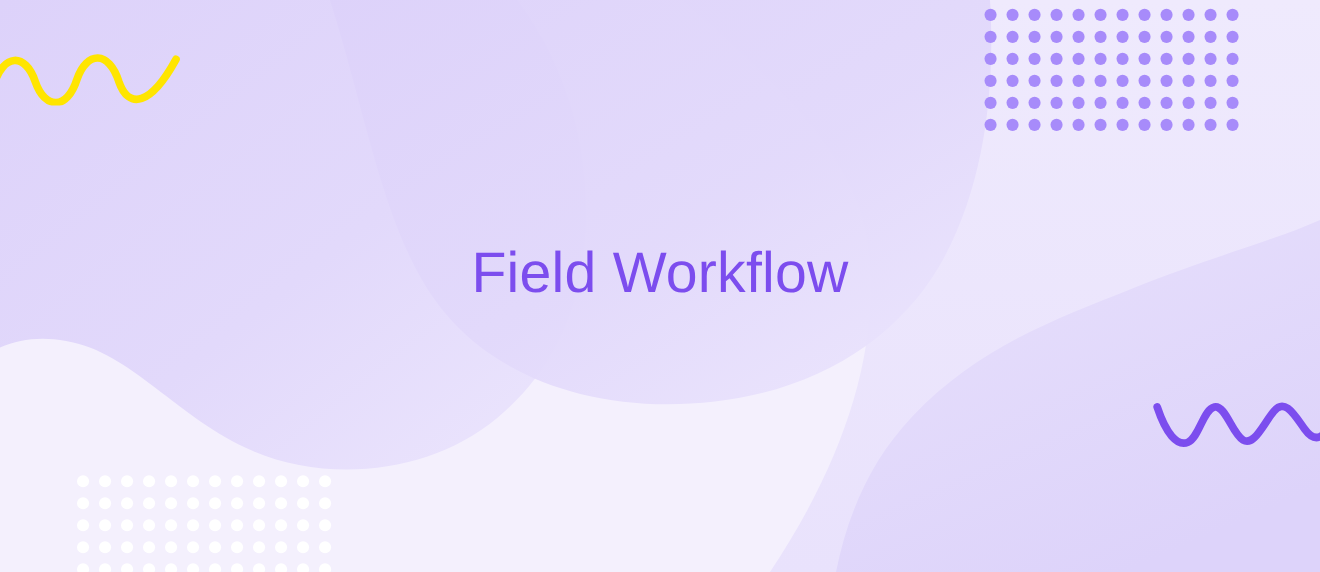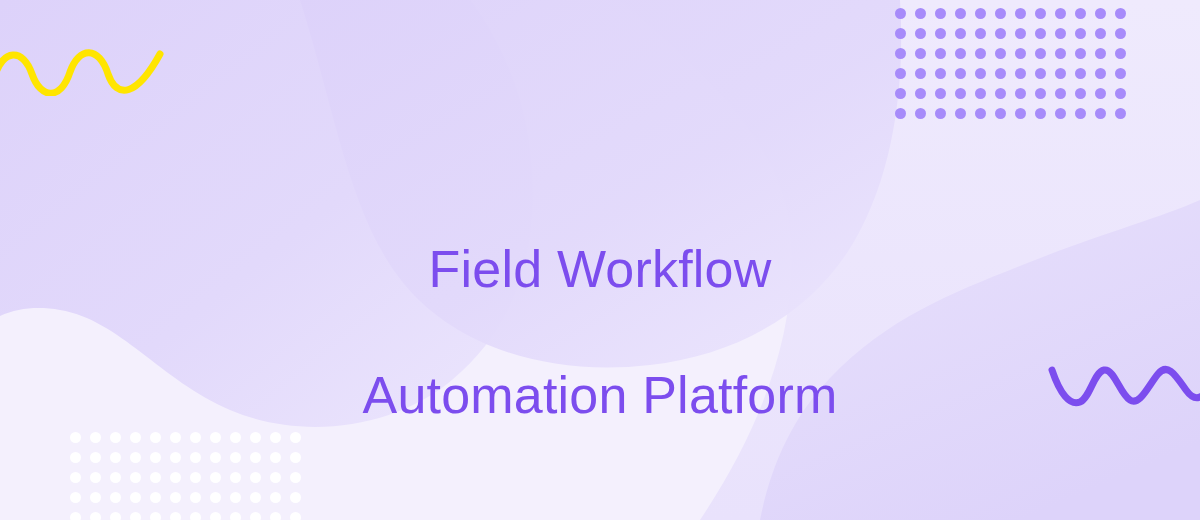--- a/index.html
+++ b/index.html
@@ -68,21 +68,21 @@
   }
   #squiggle-purple {
     left: 1046px;
     top: 358px;
   }
 
   
   #headline {
     position: absolute;
     left: 0;
-    top: 175px;
+    top: 154px;
     width: 1200px;
     text-align: center;
     color: #7c4dee;
     font-size: 52px;
     line-height: 63px;
     font-weight: 400;
     letter-spacing: 0.2px;
     white-space: pre-line;
   }
 </style>
@@ -272,16 +272,15 @@
       <span class="dot"></span>
       <span class="dot"></span>
       <span class="dot"></span>
       <span class="dot"></span>
       <span class="dot"></span>
       <span class="dot"></span>
   </div>
 
   <div id="headline">
     <div>Field Workflow</div>
-    <div>Automation Platform</div>
   </div>
 
 </div>
 
 </body></html>

